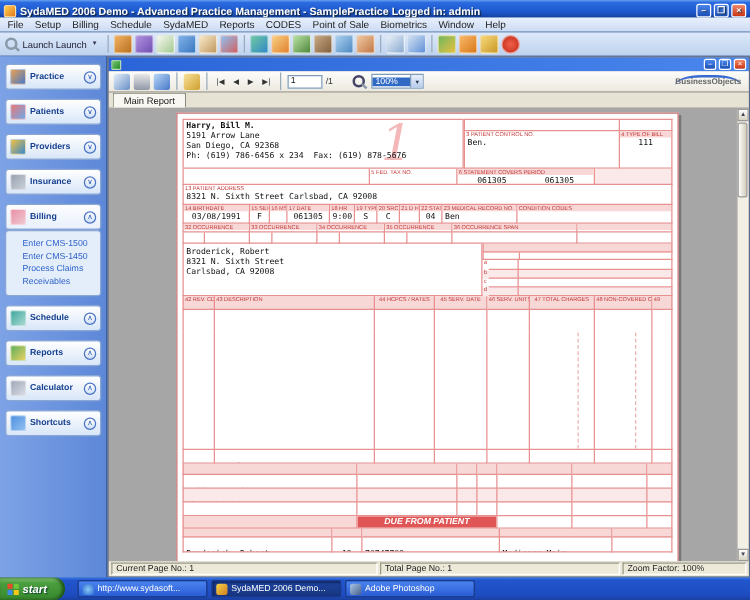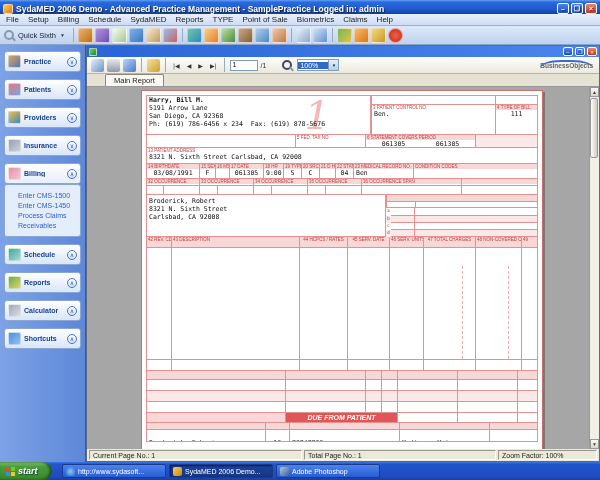--- a/index.html
+++ b/index.html
@@ -49,21 +49,21 @@
     display:flex;align-items:center;gap:3px;padding:0 4px;position:relative}
   .vtb{width:13px;height:13px;border-radius:2px;flex:none}
   .navb{font-size:6px;color:#333;padding:1px 2px;flex:none;font-family:"DejaVu Sans",sans-serif}
   #pagebox{width:28px;height:11px;background:#fff;border:1px solid #7f9db9;font-size:7px;padding:0 2px;color:#111}
   .pagetotal{font-size:7px;color:#333}
   #zoombox{width:42px;height:12px;background:#fff;border:1px solid #7f9db9;display:flex;align-items:center}
   #zoombox .sel{flex:1;background:#316ac5;color:#fff;font-size:7px;padding:0 2px}
   #zoombox .zdd{width:10px;height:100%;background:linear-gradient(180deg,#e8f0fc,#b8ccec);border-left:1px solid #7f9db9;
     font-size:4.5px;text-align:center;line-height:11px;color:#234}
   #brand{position:absolute;right:6px;top:3px;font-size:6.5px;color:#666;font-weight:bold;border-top:2px solid #3a6ad0;border-radius:40%/90% 90% 0 0}
-  #vtabs{height:13px;background:#e6e2d4;border-bottom:1px solid #999;display:flex;align-items:flex-end;padding-left:18px}
+  #vtabs{height:13px;background:#e6e2d4;border-bottom:1px solid #999;display:flex;align-items:flex-end;padding-left:3px}
   #vtab{height:12px;background:#f8f7f2;border:1px solid #8a8a7a;border-bottom:none;border-radius:2px 2px 0 0;
     font-size:7.5px;padding:1px 8px;color:#222}
   #vcontent{position:absolute;left:0;top:41px;right:0;bottom:12px;background:#a6a6a6;overflow:hidden}
   #vscroll{position:absolute;right:0;top:0;bottom:0;width:10px;background:#f2efe4;border-left:1px solid #999;
     display:flex;flex-direction:column;justify-content:space-between}
   .sarrow{height:10px;background:linear-gradient(180deg,#fdfdfb,#d8d4c4);border:1px solid #999;font-size:5px;
     text-align:center;line-height:9px;color:#445}
   #sthumb{position:absolute;right:1px;top:11px;width:8px;height:60px;background:linear-gradient(90deg,#fdfdfb,#d0ccbc);border:1px solid #999;border-radius:2px}
   #vstatus{position:absolute;left:0;bottom:0;right:0;height:12px;background:#ece9d8;display:flex;gap:2px;padding:1px 2px}
   .spanel{border:1px solid;border-color:#9a9a8a #fff #fff #9a9a8a;font-size:7px;color:#222;padding:0 3px;line-height:9px}
@@ -117,30 +117,30 @@
   </span>
 </div>
 
 <div id="menubar">
   <span>File</span>
   <span>Setup</span>
   <span>Billing</span>
   <span>Schedule</span>
   <span>SydaMED</span>
   <span>Reports</span>
-  <span>TYPE</span>
+  <span>CODES</span>
   <span>Point of Sale</span>
   <span>Biometrics</span>
-  <span>Claims</span>
+  <span>Window</span>
   <span>Help</span>
 </div>
 
 <div id="toolbar">
   <span class="mag"></span>
-  <span class="ql">Quick Sixth</span>
+  <span class="ql">Launch Launch</span>
   <span class="dd">▼</span>
   <span class="tbsep"></span>
   <span class="tbi" style="background:linear-gradient(135deg,#f0b060,#b87020)"></span>
   <span class="tbi" style="background:linear-gradient(135deg,#b090e0,#7050b0)"></span>
   <span class="tbi" style="background:linear-gradient(135deg,#f8f8f0,#a0c890)"></span>
   <span class="tbi" style="background:linear-gradient(135deg,#80b0e8,#3a78c0)"></span>
   <span class="tbi" style="background:linear-gradient(135deg,#f8e8c8,#c09860)"></span>
   <span class="tbi" style="background:linear-gradient(135deg,#90c0f0,#d06060)"></span>
   <span class="tbsep"></span>
   <span class="tbi" style="background:linear-gradient(135deg,#70c8a0,#3088c8)"></span>

